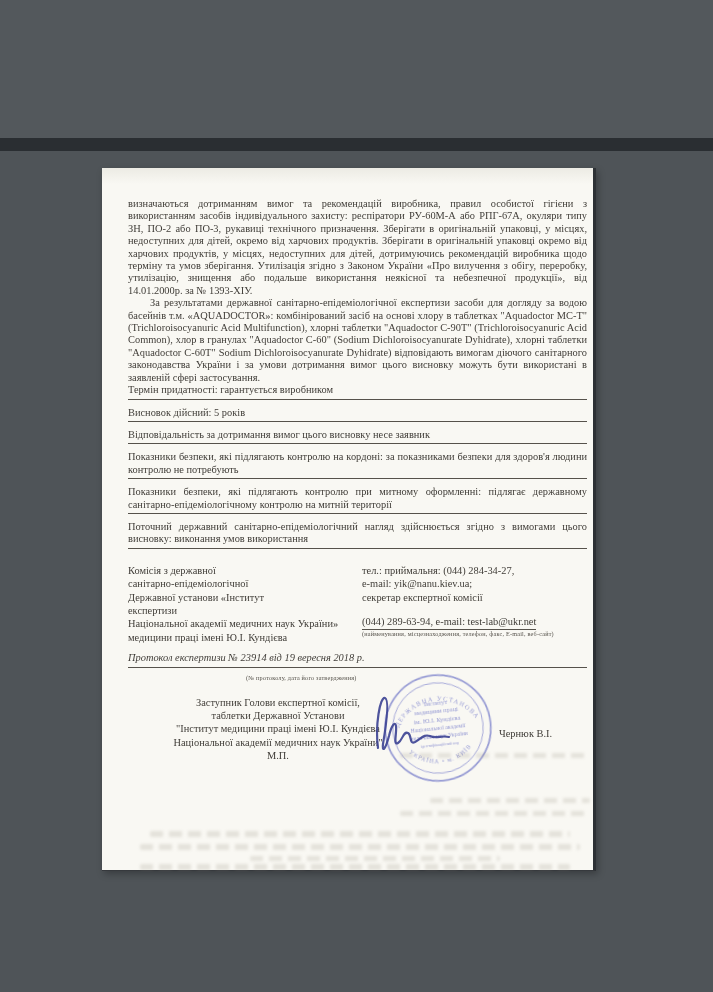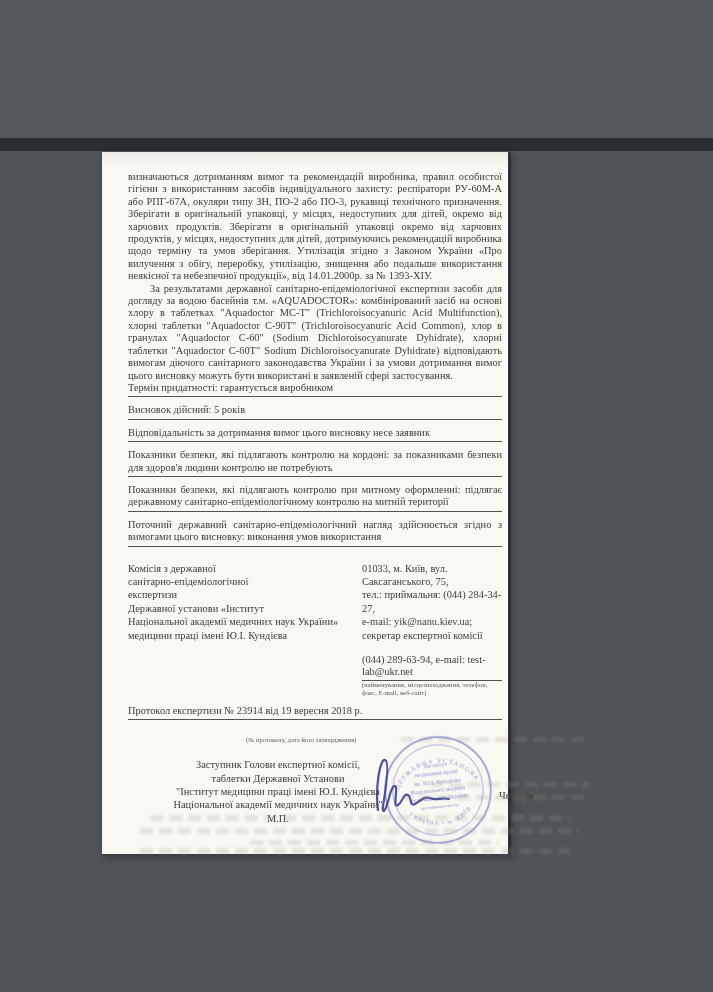--- a/index.html
+++ b/index.html
@@ -4,47 +4,47 @@
 <style>
   html,body{margin:0;padding:0;}
   body{
     width:713px;height:992px;position:relative;overflow:hidden;
     background:#4f5458;
     font-family:"Liberation Serif","DejaVu Serif",serif;
   }
   .top-band{position:absolute;left:0;top:0;width:713px;height:138px;background:#53585c;}
   .divider{position:absolute;left:0;top:138px;width:713px;height:13px;background:#2a2e32;}
   .page{
-    position:absolute;left:102px;top:152px;width:409px;height:703px;
+    position:absolute;left:102px;top:168px;width:494px;height:703px;
     box-sizing:border-box;
     background:linear-gradient(180deg,#ecebe4 0px,#f9f8f3 16px,#f9f8f3 100%);
     border-right:3px solid #2d3135;
     border-bottom:1px solid #36393d;
     box-shadow:2px 3px 7px rgba(0,0,0,0.28);
-    padding:19px 6px 0 26px;
+    padding:30px 6px 0 26px;
     color:#403d38;
     font-size:10.4px;line-height:12.4px;
     text-align:justify;
   }
   .para{margin:0;}
   .para.indent{text-indent:22px;}
   .fields{}
   .field{
     border-bottom:1px solid #56524b;
     padding-bottom:2px;margin-bottom:7px;
     min-height:12px;text-align:justify;
   }
   .contacts{display:flex;margin-top:15px;text-align:left;justify-content:center;}
   .contacts .left{width:234px;flex:none;}
   .contacts .right{flex:1;}
   .cline{min-height:13.4px;line-height:13.4px;}
   .phone-line{display:inline-block;margin-top:12px;border-bottom:1px solid #56524b;padding-bottom:1px;}
   .tiny{font-size:6.2px;line-height:8px;color:#55514a;letter-spacing:0.2px;text-align:left;}
   .protocol{margin-top:8px;}
-  .protocol .field{margin-bottom:16px;}
+  .protocol .field{margin-bottom:6px;font-style:italic;}
   .protocol .tiny{margin-left:118px;}
   .signoff{position:relative;margin-top:14px;height:110px;text-align:center;}
   .signoff .lines{width:300px;}
   .sig-name{position:absolute;left:371px;top:32px;}
   .stamp-wrap{position:absolute;left:254px;top:-24px;width:112px;height:112px;transform:rotate(-6deg);opacity:0.88;}
   .stamp-wrap svg{filter:blur(0.4px);}
   .signature-wrap{position:absolute;left:236px;top:-14px;width:96px;height:84px;}
   .bleed{
     position:absolute;height:6px;border-radius:2px;
     background:repeating-linear-gradient(90deg,#9b9586 0 13px,rgba(0,0,0,0) 13px 19px);
@@ -68,27 +68,26 @@
     <div class="field">Відповідальність за дотримання вимог цього висновку несе заявник</div>
     <div class="field">Показники безпеки, які підлягають контролю на кордоні: за показниками безпеки для здоров'я людини контролю не потребують</div>
     <div class="field">Показники безпеки, які підлягають контролю при митному оформленні: підлягає державному санітарно-епідеміологічному контролю на митній території</div>
     <div class="field">Поточний державний санітарно-епідеміологічний нагляд здійснюється згідно з вимогами цього висновку: виконання умов використання</div>
   </div>
 
   <div class="contacts">
     <div class="left">
       <div class="cline">Комісія з державної</div>
       <div class="cline">санітарно-епідеміологічної</div>
+      <div class="cline">Державної установи «Інститут</div>
       <div class="cline">експертизи</div>
-      <div class="cline">Державної установи «Інститут</div>
       <div class="cline">Національної академії медичних наук України»</div>
       <div class="cline">медицини праці імені Ю.І. Кундієва</div>
     </div>
     <div class="right">
-      <div class="cline">01033, м. Київ, вул. Саксаганського, 75,</div>
       <div class="cline">тел.: приймальня: (044) 284-34-27,</div>
       <div class="cline">e-mail: yik@nanu.kiev.ua;</div>
       <div class="cline">секретар експертної комісії</div>
       <span class="phone-line">(044) 289-63-94, e-mail: test-lab@ukr.net</span>
       <div class="tiny">(найменування, місцезнаходження, телефон, факс, E-mail, веб-сайт)</div>
     </div>
   </div>
 
   <div class="protocol">
     <div class="field">Протокол експертизи  № 23914 від 19 вересня 2018 р.</div>

